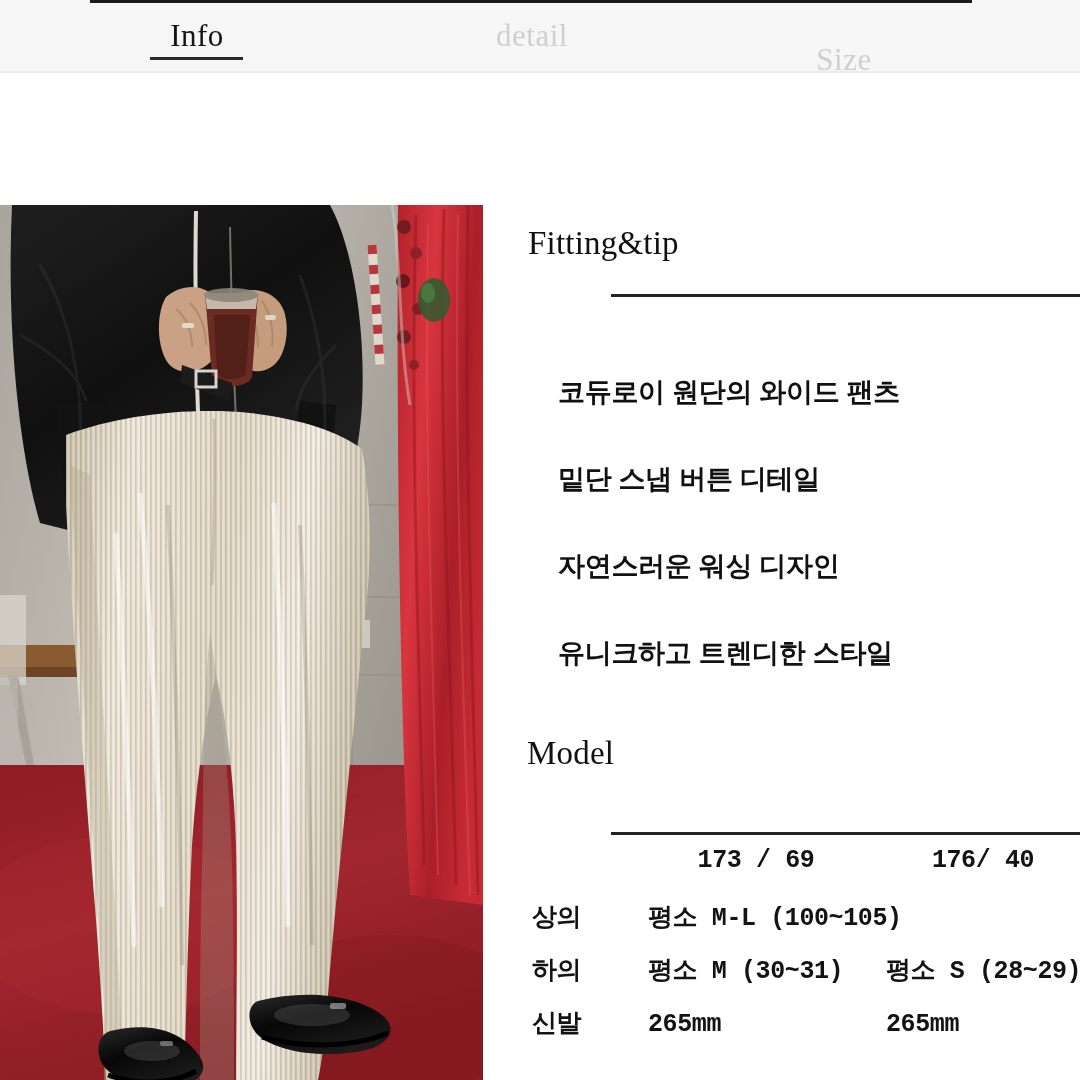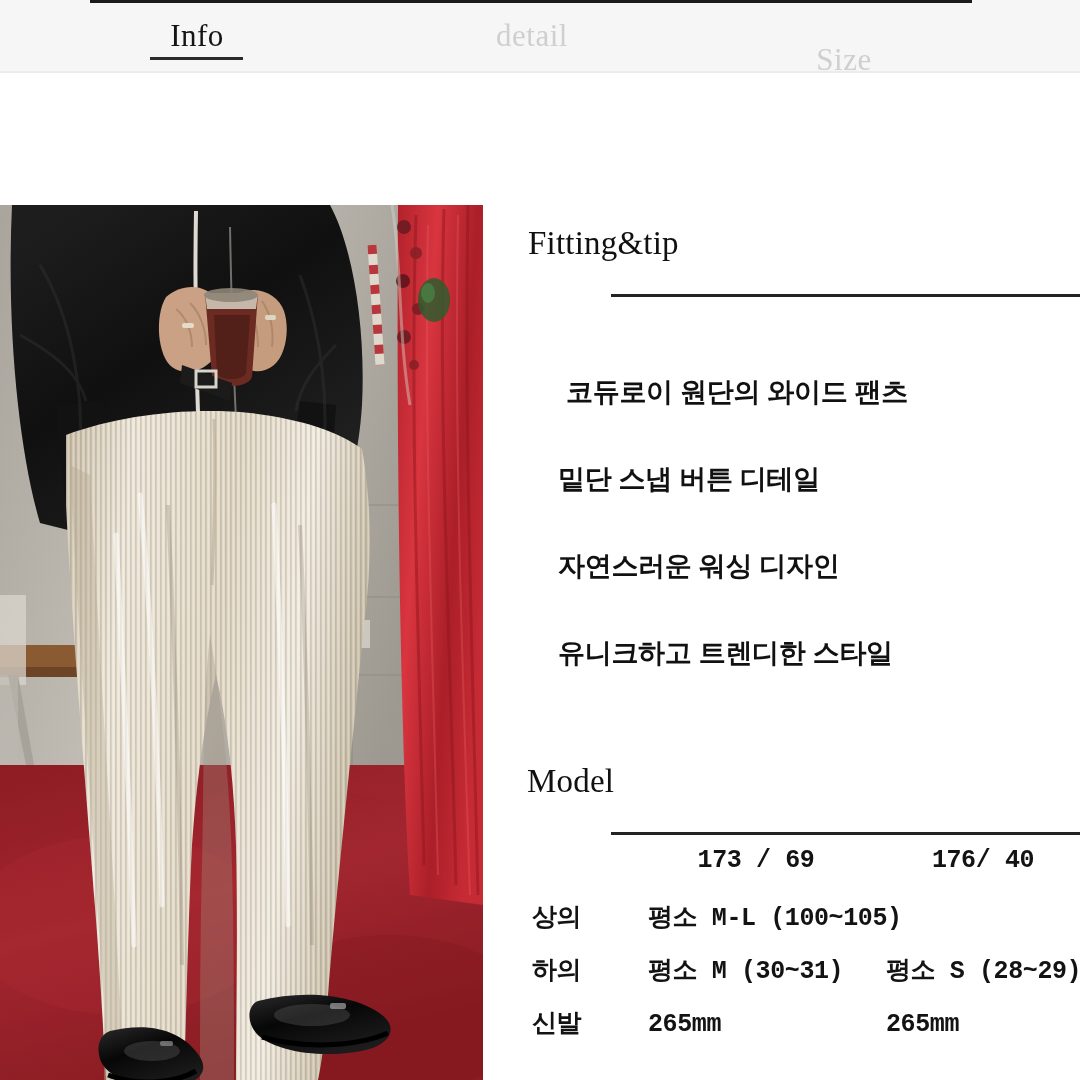--- a/index.html
+++ b/index.html
@@ -49,37 +49,37 @@
   
   .content { position:absolute; left:483px; top:205px; width:502px; height:875px; }
 
   .sec-title {
     position:absolute;
     font-family:"Liberation Serif", serif;
     font-size:33px; line-height:40px; color:#111;
     white-space:nowrap; letter-spacing:0.2px;
   }
   .title-fitting { left:45px; top:18px; }
-  .title-model   { left:44px; top:556px; }
+  .title-model   { left:44px; top:528px; }
 
   .rule {
     position:absolute; height:3px; background:#232323;
   }
   .rule-fitting { left:128px; top:89px; width:469px; }
   .rule-model   { left:128px; top:627px; width:469px; }
 
   .bullet {
     position:absolute; left:75px;
     font-family:"Liberation Sans", sans-serif;
     font-weight:bold;
     font-size:27px; line-height:34px;
     color:#111; white-space:nowrap;
     letter-spacing:-0.3px;
   }
-  .b0 { top:170px;margin-left:8px; }
+  .b0 { top:170px; }
   .b1 { top:257px; }
   .b2 { top:344px; }
   .b3 { top:431px; }
 
   
   .mtable { position:absolute; left:0; top:640px; width:597px; }
   .mrow { position:relative; height:53px; }
   .mrow.header { height:58px; }
 
   .mcell {

